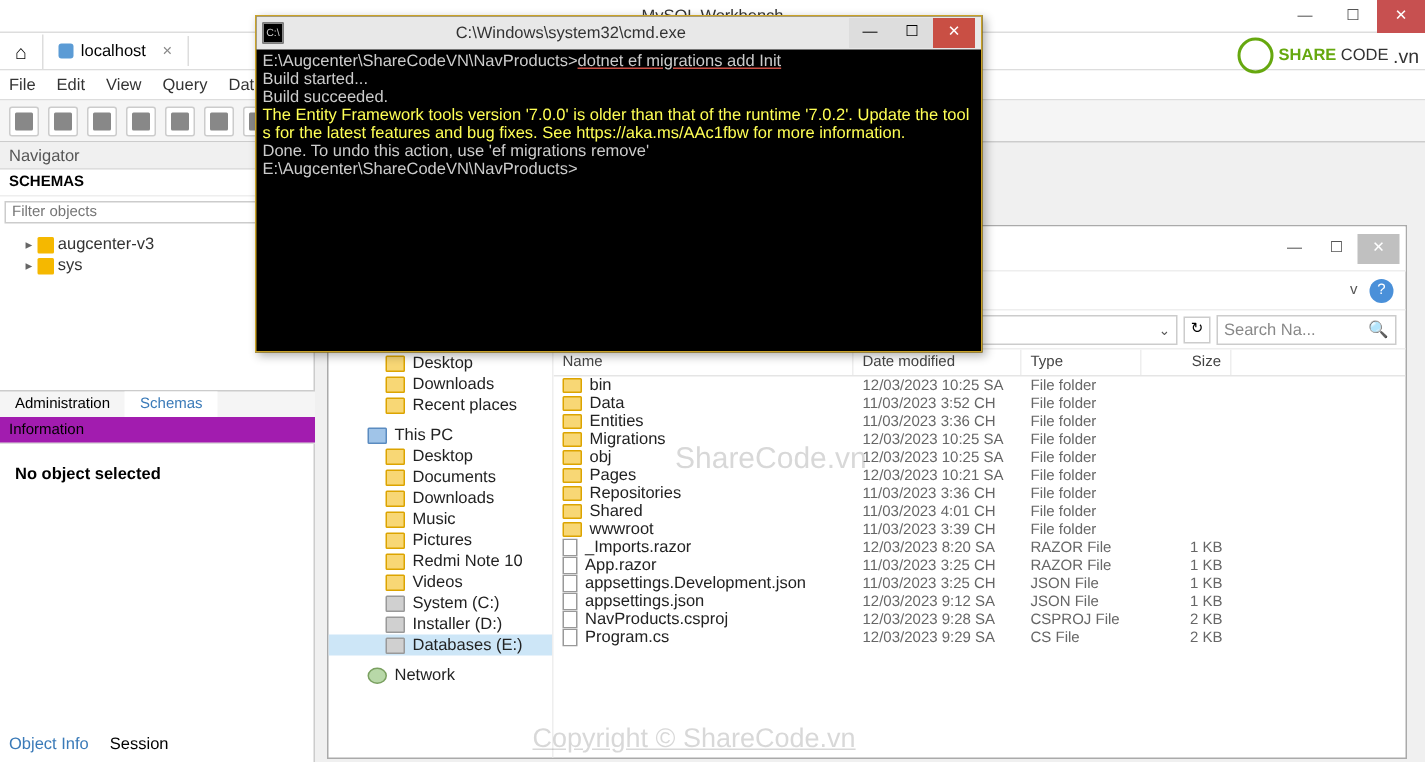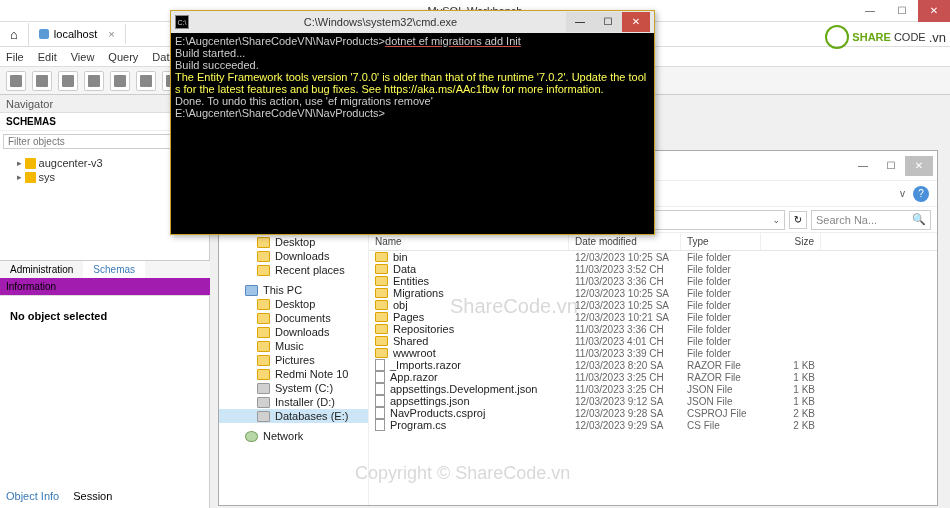--- a/index.html
+++ b/index.html
@@ -79,21 +79,21 @@
 .cmd-body { padding:2px 4px; font-family:"Consolas","Courier New",monospace; font-size:10px; line-height:12px; color:#ccc; }
 .cmd-line { white-space:pre-wrap; word-break:break-all; }
 .cmd-yellow { color:#ffff55; }
 .cmd-underline { text-decoration:underline; text-decoration-color:#c94f44; }
 
 
 .wm-logo { position:absolute; top:25px; right:4px; font-size:22px; font-weight:bold; color:#66a80f; display:flex; align-items:center; gap:3px; }
 .wm-logo span.dark { color:#333; font-weight:normal; }
 .wm-logo-icon { width:24px; height:24px; border:2px solid #66a80f; border-radius:50%; position:relative; }
 .wm-center { position:absolute; top:295px; left:450px; font-size:20px; color:rgba(100,100,100,.25); }
-.wm-copy { position:absolute; bottom:24px; left:355px; font-size:18px; color:rgba(100,100,100,.25); }
+.wm-copy { position:absolute; bottom:5px; left:355px; font-size:18px; color:rgba(100,100,100,.25);text-decoration:underline; }
 </style>
 </head>
 <body>
 
 <div class="wb">
   <div class="wb-titlebar">
     <span class="wb-title">MySQL Workbench</span>
     <div class="wb-winbtns">
       <div class="wb-winbtn">—</div>
       <div class="wb-winbtn">☐</div>
@@ -182,20 +182,21 @@
         <div class="fe-nav-item l2"><span class="fe-fi "></span>Downloads</div>
         <div class="fe-nav-item l2"><span class="fe-fi "></span>Recent places</div>
         <div style="height: 6px;"></div>
         <div class="fe-nav-item"><span class="fe-fi pc"></span>This PC</div>
         <div class="fe-nav-item l2"><span class="fe-fi "></span>Desktop</div>
         <div class="fe-nav-item l2"><span class="fe-fi "></span>Documents</div>
         <div class="fe-nav-item l2"><span class="fe-fi "></span>Downloads</div>
         <div class="fe-nav-item l2"><span class="fe-fi "></span>Music</div>
         <div class="fe-nav-item l2"><span class="fe-fi "></span>Pictures</div>
         <div class="fe-nav-item l2"><span class="fe-fi "></span>Redmi Note 10</div>
+        <div class="fe-nav-item l2"><span class="fe-fi "></span>Videos</div>
         <div class="fe-nav-item l2"><span class="fe-fi drive"></span>System (C:)</div>
         <div class="fe-nav-item l2"><span class="fe-fi drive"></span>Installer (D:)</div>
         <div class="fe-nav-item l2 sel"><span class="fe-fi drive"></span>Databases (E:)</div>
         <div style="height: 6px;"></div>
         <div class="fe-nav-item"><span class="fe-fi net"></span>Network</div>
       </div>
     <div class="fe-list">
       <div class="fe-hdr">
         <div class="c-name">Name</div>
         <div class="c-date">Date modified</div>

